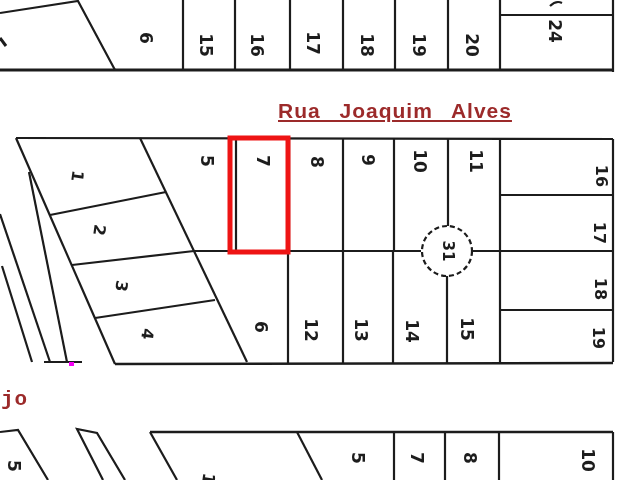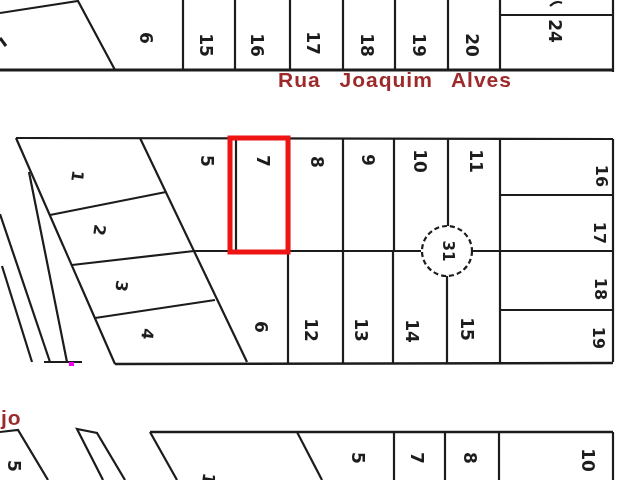--- a/index.html
+++ b/index.html
@@ -80,22 +80,22 @@
       <line x1="499" y1="432" x2="499" y2="480"></line>
       <line x1="613" y1="432" x2="613" y2="480"></line>
     </g>
 
     <rect x="69" y="362" width="5" height="4" fill="#f400f4"></rect>
 
     <rect x="230" y="138" width="58" height="114" fill="none" stroke="#ee1414" stroke-width="5"></rect>
   </svg>
 
   <div id="labels-layer">
-    <div class="street-label" style="left:278px;top:69px;">Rua Joaquim Alves</div>
-    <div class="street-label" style="left:1px;top:407px;">jo</div>
+    <div class="street-label" style="left:278px;top:100px;text-decoration:underline;">Rua Joaquim Alves</div>
+    <div class="street-label" style="left:1px;top:389px;font-family:Liberation Mono, monospace;">jo</div>
   <div class="lot-label" style="left: 145px; top: 38px; font-size: 17px; transform: translate(-50%, -50%) rotate(90deg);">6</div>
       <div class="lot-label" style="left: 205px; top: 45px; font-size: 17px; transform: translate(-50%, -50%) rotate(90deg);">15</div>
       <div class="lot-label" style="left: 256px; top: 45px; font-size: 17px; transform: translate(-50%, -50%) rotate(90deg);">16</div>
       <div class="lot-label" style="left: 312px; top: 43px; font-size: 17px; transform: translate(-50%, -50%) rotate(90deg);">17</div>
       <div class="lot-label" style="left: 366px; top: 45px; font-size: 17px; transform: translate(-50%, -50%) rotate(90deg);">18</div>
       <div class="lot-label" style="left: 418px; top: 45px; font-size: 17px; transform: translate(-50%, -50%) rotate(90deg);">19</div>
       <div class="lot-label" style="left: 471px; top: 45px; font-size: 17px; transform: translate(-50%, -50%) rotate(90deg);">20</div>
       <div class="lot-label" style="left: 554px; top: 31px; font-size: 17px; transform: translate(-50%, -50%) rotate(90deg);">24</div>
       <div class="lot-label" style="left: 77px; top: 176px; font-size: 16px; transform: translate(-50%, -50%) rotate(98deg);">1</div>
       <div class="lot-label" style="left: 99px; top: 230px; font-size: 16px; transform: translate(-50%, -50%) rotate(98deg);">2</div>

